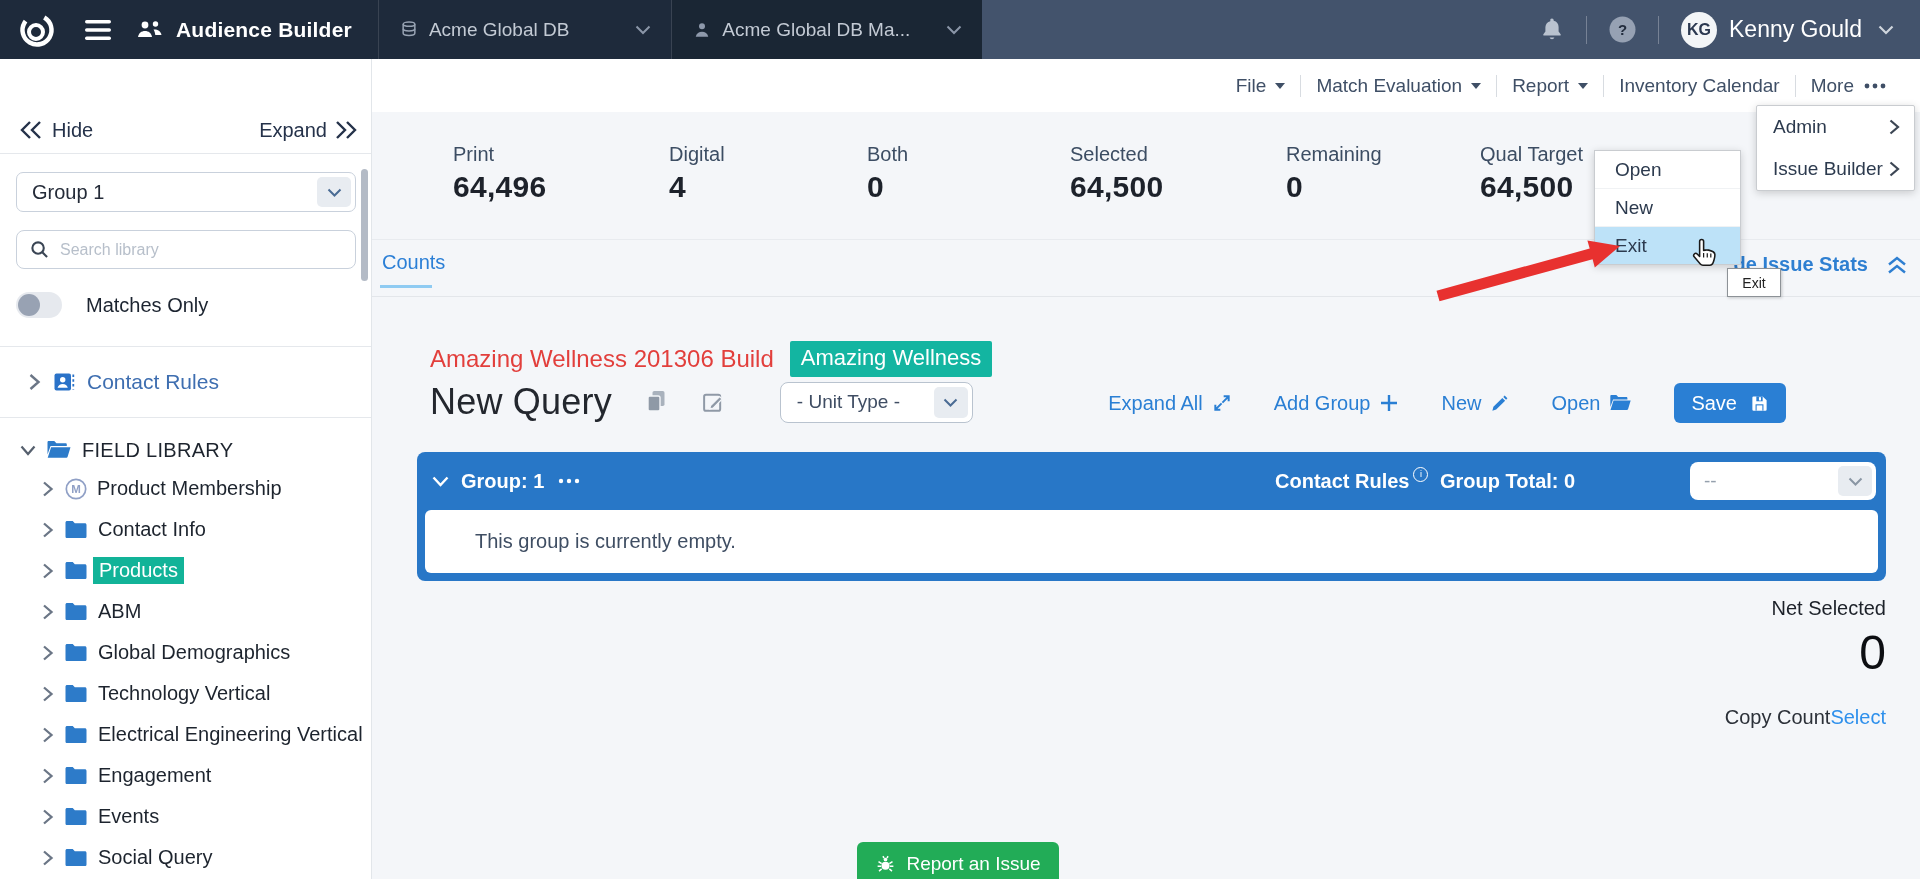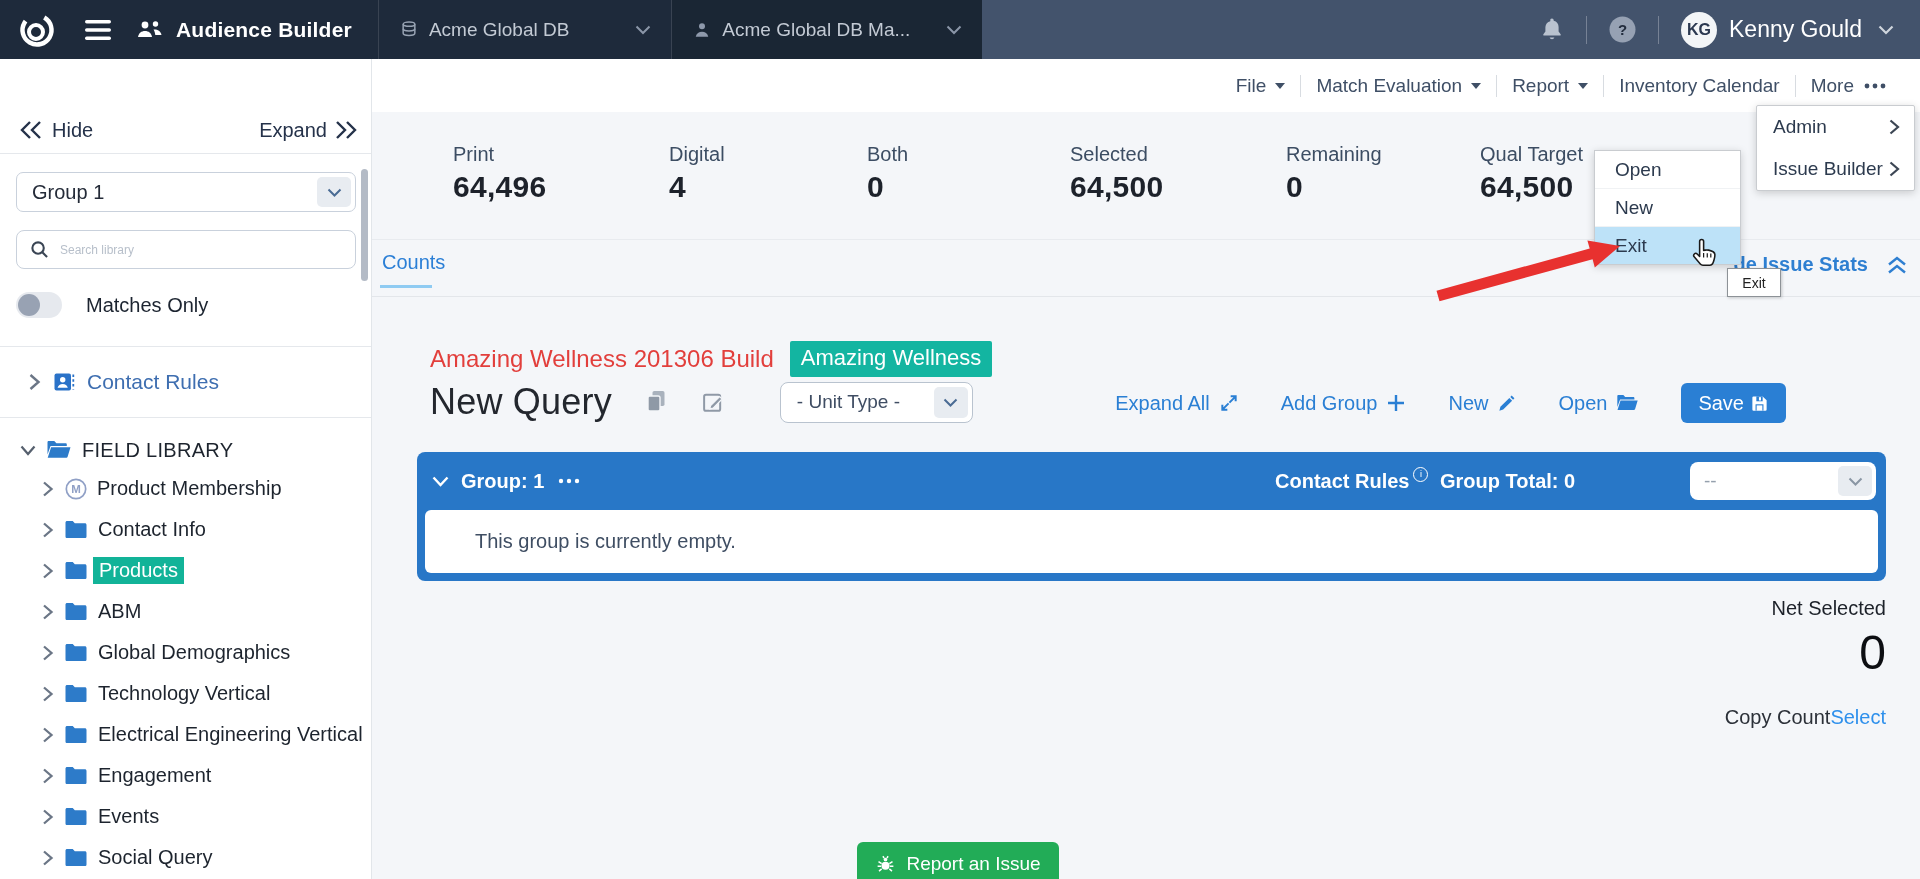--- a/index.html
+++ b/index.html
@@ -28,21 +28,21 @@
   .sb-row{position:absolute;left:0;width:100%;}
   .sb-hide{top:52px;height:38px;display:flex;align-items:center;padding:0 14px 0 20px;box-sizing:border-box;}
   .sb-hide .lbl{font-size:20px;color:#25324a;margin-left:10px;}
   .sb-hide .right{margin-left:auto;display:flex;align-items:center;gap:8px;cursor:pointer;}
   .sb-hide .left{display:flex;align-items:center;cursor:pointer;}
   .sb-div{position:absolute;left:0;width:100%;height:1px;background:#e5e8ec;}
   .select-box{position:absolute;left:16px;width:340px;height:40px;border:1px solid #c9d1dc;border-radius:7px;background:#fff;display:flex;align-items:center;box-sizing:border-box;cursor:pointer;}
   .select-box .val{font-size:20px;color:#242b38;padding-left:15px;}
   .sel-chev{position:absolute;right:4px;top:4px;bottom:4px;width:34px;background:#e8ecf1;border-radius:5px;display:flex;align-items:center;justify-content:center;}
   .search-box{position:absolute;left:16px;top:171px;width:340px;height:39px;border:1px solid #c9d1dc;border-radius:8px;display:flex;align-items:center;box-sizing:border-box;padding-left:13px;gap:9px;}
-  .search-box input{border:none;outline:none;font-size:12px;color:#3a4554;width:250px;font-family:"Liberation Sans",sans-serif;background:transparent;}
+  .search-box input{border:none;outline:none;font-size:16px;color:#3a4554;width:250px;font-family:"Liberation Sans",sans-serif;background:transparent;}
   .search-box input::placeholder{color:#b7bfca;}
   .toggle-row{top:233px;display:flex;align-items:center;padding-left:16px;box-sizing:border-box;}
   .toggle{width:46px;height:26px;border-radius:13px;background:#e6e9ee;position:relative;cursor:pointer;}
   .toggle .knob{position:absolute;left:2px;top:2px;width:22px;height:22px;border-radius:50%;background:#98a2b3;}
   .toggle-row .lbl{font-size:20px;color:#1c2430;margin-left:24px;}
   .cr-row{top:304px;height:38px;display:flex;align-items:center;padding-left:28px;box-sizing:border-box;gap:11px;cursor:pointer;}
   .cr-row .lbl{font-size:21px;color:#3e6eb0;}
   .fl-row{top:372px;height:38px;display:flex;align-items:center;padding-left:20px;box-sizing:border-box;gap:10px;cursor:pointer;}
   .fl-row .lbl{font-size:20px;color:#1d242e;letter-spacing:.3px;}
   .tree-row{position:absolute;left:0;width:100%;height:41px;display:flex;align-items:center;padding-left:42px;box-sizing:border-box;cursor:pointer;}
@@ -76,21 +76,21 @@
   .build-badge{margin-left:16px;background:#13b5a1;color:#fff;font-size:22px;padding:4px 11px 6px;border-radius:2px;}
 
   .query-row{position:absolute;left:58px;top:320px;height:46px;display:flex;align-items:center;}
   .query-title{font-size:36px;color:#23272e;letter-spacing:.2px;}
   .q-icon{margin-left:32px;cursor:pointer;}
   .unit-select{position:relative;margin-left:54px;width:193px;height:41px;border:1px solid #b9c3cf;border-radius:8px;background:#fff;display:flex;align-items:center;box-sizing:border-box;cursor:pointer;}
   .unit-select .val{font-size:19px;color:#3f4d63;padding-left:16px;}
 
   .actions-row{position:absolute;right:134px;top:322px;height:44px;display:flex;align-items:center;gap:42px;}
   .action-link{display:flex;align-items:center;gap:9px;font-size:20px;color:#2a7fd4;cursor:pointer;white-space:nowrap;}
-  .save-btn{display:flex;align-items:center;gap:6px;background:#2a7fd4;color:#fff;font-size:20px;height:40px;padding:0 17px;border-radius:6px;cursor:pointer;}
+  .save-btn{display:flex;align-items:center;gap:13px;background:#2a7fd4;color:#fff;font-size:20px;height:40px;padding:0 17px;border-radius:6px;cursor:pointer;}
 
   .group-box{position:absolute;left:45px;top:393px;width:1469px;height:129px;background:#2877c7;border-radius:8px;}
   .group-header{position:relative;height:58px;display:flex;align-items:center;padding-left:15px;}
   .group-title{color:#fff;font-size:20px;font-weight:bold;margin-left:12px;}
   .group-dots{margin-left:14px;}
   .group-dots circle{fill:#fff;}
   .gh-cr{position:absolute;left:858px;display:flex;align-items:flex-start;color:#fff;font-size:20px;font-weight:bold;cursor:pointer;}
   .info-i{width:13px;height:13px;border:1px solid #fff;border-radius:50%;font-size:9px;font-weight:normal;line-height:13px;text-align:center;margin-left:4px;margin-top:-3px;}
   .gh-total{position:absolute;left:1023px;color:#fff;font-size:20px;font-weight:bold;}
   .gh-select{position:absolute;right:10px;top:10px;width:186px;height:38px;background:#fff;border-radius:8px;display:flex;align-items:center;box-sizing:border-box;cursor:pointer;}

